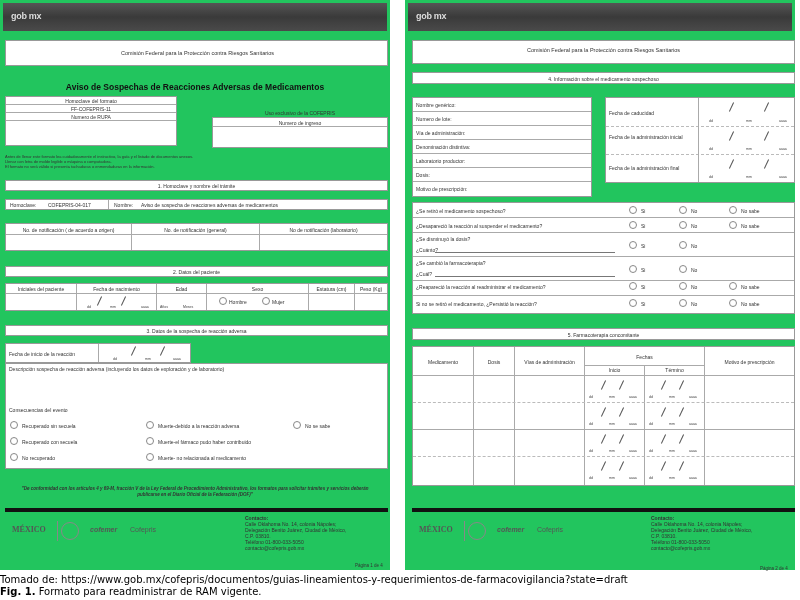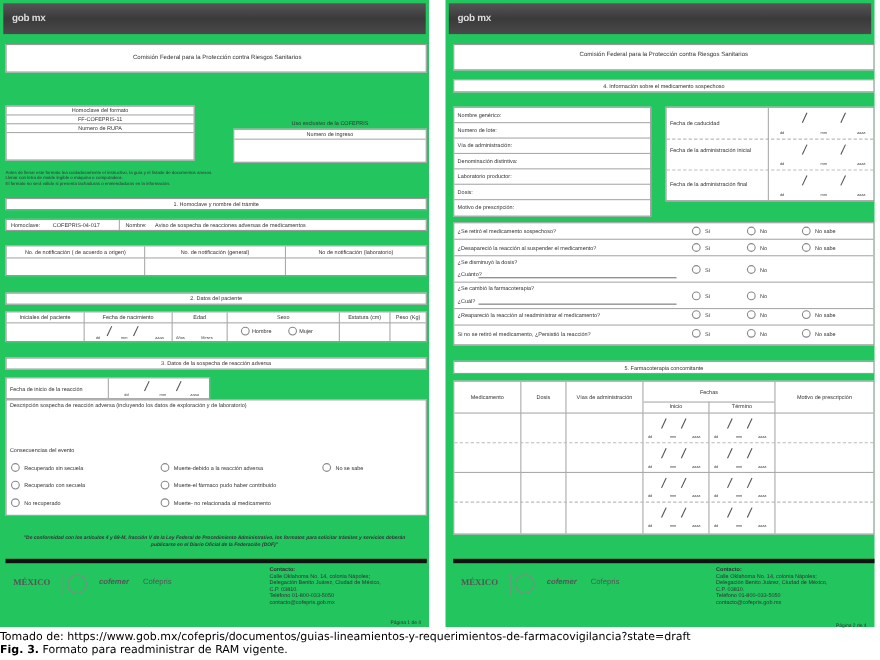--- a/index.html
+++ b/index.html
@@ -28,20 +28,21 @@
 
 <div class="page" id="page1">
   <div class="gob-bar">
       <span>gob mx</span>
     </div>
 
   <div class="box" style="left:5px;top:40px;width:383px;height:26px;">
     <div class="t tc" style="left:0;width:383px;top:9px;font-size:5.5px;">Comisión Federal para la Protección contra Riesgos Sanitarios</div>
   </div>
 
+  <div class="t tc" style="left:0;width:390px;top:82px;font-size:8.5px;font-weight:bold;color:#111;">Aviso de Sospechas de Reacciones Adversas de Medicamentos</div>
 
   <div class="box" style="left:5px;top:96px;width:172px;height:50px;">
     <div class="hline" style="left:0;top:7px;width:170px;"></div>
     <div class="hline" style="left:0;top:15px;width:170px;"></div>
     <div class="hline" style="left:0;top:23px;width:170px;"></div>
     <div class="t tc" style="left:0;width:170px;top:1px;">Homoclave del formato</div>
     <div class="t tc" style="left:0;width:170px;top:9px;">FF-COFEPRIS-11</div>
     <div class="t tc" style="left:0;width:170px;top:17px;">Numero de RUPA</div>
     <div style="position:absolute;left:0;top:24px;width:170px;height:24px;"></div>
   </div>
@@ -371,13 +372,13 @@
   <div class="t" style="left:246px;top:515px;font-weight:bold;">Contacto:</div>
   <div class="t" style="left:246px;top:521px;">Calle Oklahoma No. 14, colonia Nápoles;</div>
   <div class="t" style="left:246px;top:527px;">Delegación Benito Juárez, Ciudad de México,</div>
   <div class="t" style="left:246px;top:533px;">C.P. 03810.</div>
   <div class="t" style="left:246px;top:539px;">Teléfono 01-800-033-5050</div>
   <div class="t" style="left:246px;top:545px;">contacto@cofepris.gob.mx</div>
   <div class="t" style="left:355px;top:566px;font-size:4.5px;">Página 2 de 4</div>
 </div>
 
 <div class="caption" style="top:574px;">Tomado de: https://www.gob.mx/cofepris/documentos/guias-lineamientos-y-requerimientos-de-farmacovigilancia?state=draft</div>
-<div class="caption" style="top:586px;"><b>Fig. 3.</b><span> Formato para readministrar de RAM vigente.</span></div>
+<div class="caption" style="top:586px;"><b>Fig. 1.</b><span> Formato para readministrar de RAM vigente.</span></div>
 
 </body></html>

